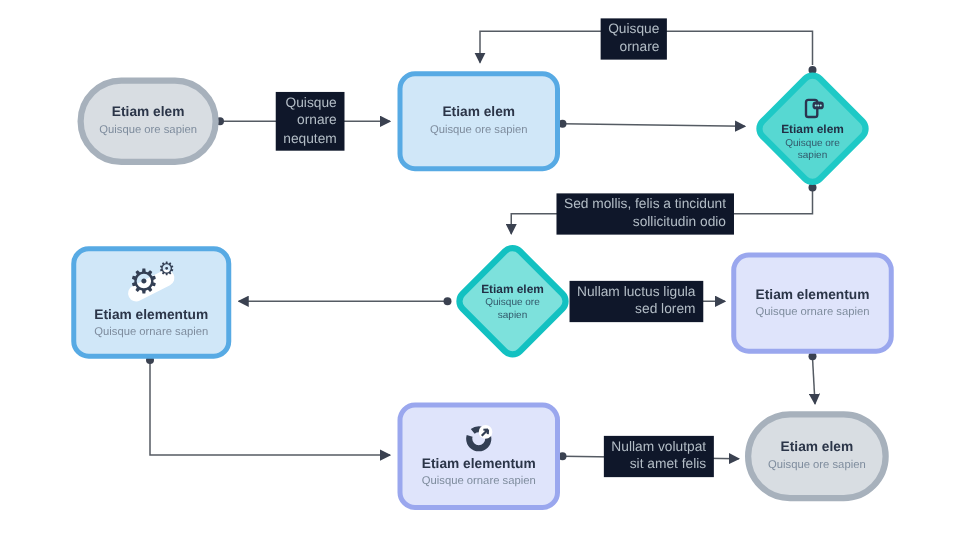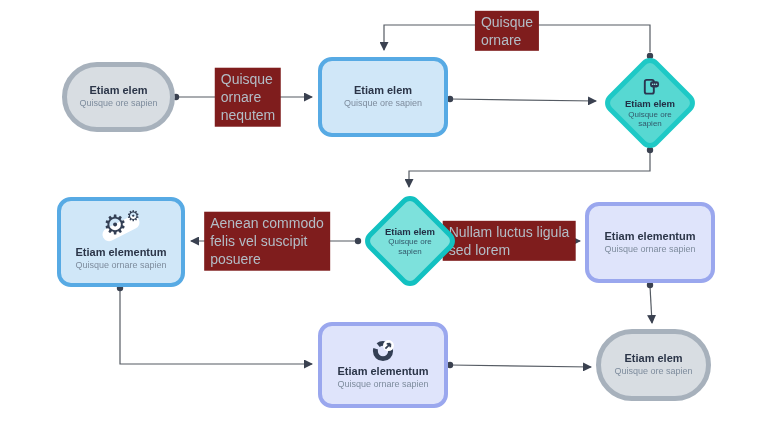--- a/index.html
+++ b/index.html
@@ -18,22 +18,22 @@
   
   .diamond{position:absolute;z-index:3;box-sizing:border-box;transform:rotate(45deg);
            border-radius:11px;}
   .d-strong{background:#57d8d2;border:5px solid #1ec9c6;}
   .d-light{background:#7de1dc;border:5px solid #12c1c1;}
   .diamond-inner{width:100%;height:100%;transform:rotate(-45deg);display:flex;
                  flex-direction:column;align-items:center;justify-content:center;text-align:center;}
   .t-sm{font-size:9.5px;font-weight:700;color:#222f45;line-height:1.2;}
   .s-sm{font-size:8px;color:#33596b;line-height:1.2;}
   
-  .edge-label{position:absolute;transform:translate(-50%,-50%);z-index:2;background:#7f1d1d;
-              color:#b3bdc6;font-size:14px;line-height:1.3;text-align:left;
+  .edge-label{position:absolute;transform:translate(-50%,-50%);z-index:2;background:#0f172a;
+              color:#b3bdc6;font-size:11px;line-height:1.3;text-align:right;
               padding:2px 6px;white-space:pre-line;}
   
   .icon{display:block;line-height:0;margin-bottom:2px;}
   .gears{position:relative;width:46px;height:30px;margin:0 auto 3px;}
   .swoosh{position:absolute;left:3px;top:9px;width:40px;height:13px;background:#ffffff;
           border-radius:7px;transform:rotate(-27deg);}
   .gear-big{position:absolute;left:5px;top:-1px;font-size:27px;color:#333f54;line-height:1;}
   .gear-small{position:absolute;right:4px;top:-5px;font-size:15px;color:#333f54;line-height:1;}
 </style>
 </head>
@@ -87,25 +87,26 @@
       <circle cx="450" cy="365" r="3.2"></circle>
       <circle cx="650" cy="285" r="3.2"></circle>
     </g>
   </svg>
 
   <div class="edge-label" style="left:248px;top:97px">Quisque
 ornare
 nequtem</div>
   <div class="edge-label" style="left:507px;top:31px">Quisque
 ornare</div>
-  <div class="edge-label" style="left:267px;top:241px">Aenean commodo
-felis vel suscipit
-posuere</div>
+  <div class="edge-label" style="left:516px;top:171px">Sed mollis, felis a tincidunt
+sollicitudin odio</div>
   <div class="edge-label" style="left:509px;top:241px">Nullam luctus ligula
 sed lorem</div>
+  <div class="edge-label" style="left:527px;top:365px">Nullam volutpat
+sit amet felis</div>
 
   <div class="node pill" style="left:62px;top:62px;width:113px;height:70px">
     <div class="title">Etiam elem</div>
     <div class="sub">Quisque ore sapien</div>
   </div>
 
   <div class="node rect-blue" style="left:318px;top:57px;width:130px;height:80px">
     <div class="title">Etiam elem</div>
     <div class="sub">Quisque ore sapien</div>
   </div>

